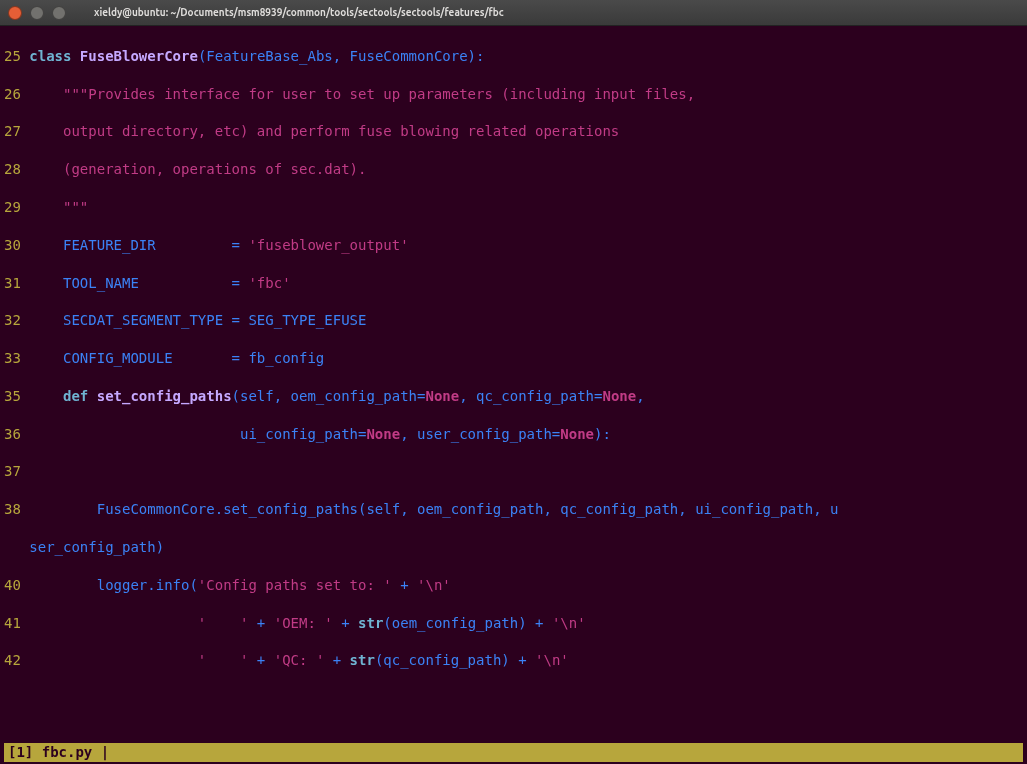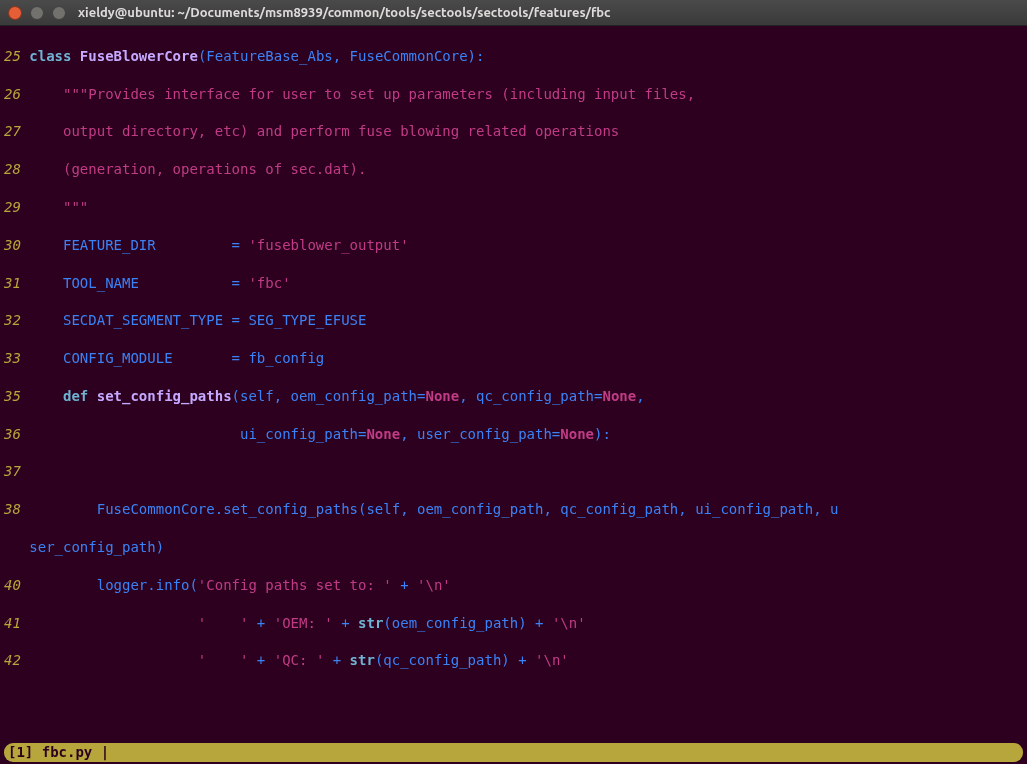--- a/index.html
+++ b/index.html
@@ -27,52 +27,51 @@
     display: inline-block;
     border: 1px solid rgba(0,0,0,.4);
   }
   .win-close { background: #e55e36; }
   .win-min   { background: #72716e; }
   .win-max   { background: #72716e; }
   .title {
     color: #dedcda;
     font-family: "Ubuntu", "DejaVu Sans", sans-serif;
     font-weight: bold;
-    font-size: 13px;
-    margin-left: 4px;
+    font-size: 10px;
+    margin-left: 20px;
     white-space: nowrap;
   }
   .terminal {
     background: #2c001e;
     height: calc(764px - 26px);
     padding: 2px 4px 0 4px;
     white-space: pre;
   }
-  .gutter { color: #b7a63c; display:inline-block; width: 2ch; text-align: center; font-style: italic; }
+  .gutter { color: #b7a63c; display:inline-block; width: 2ch; text-align: center; }
   .kw  { color: #6fb3d2; font-weight: bold; }  
   .id  { color: #3b82f6; }
   .fn  { color: #c5a8ff; font-weight: bold; }  
   .str { color: #c13b86; }                    
   .cm  { color: #3f8f8f; font-style: normal; }
   .doc { color: #c13b86; }
   .const { color: #c13b86; font-weight: bold; } 
   .builtin { color: #6fb3d2; font-weight: bold; }
   .line { display:block; }
   .statusbar {
     position: absolute;
     bottom: 2px; left: 4px; right: 4px;
     background: #b7a63c;
     color: #2c001e;
     font-weight: bold;
     font-size: 14px;
     padding: 0 4px;
     display: flex;
     justify-content: space-between;
     white-space: pre;
-    border-radius: 9px;
   }
 </style>
 </head>
 <body>
 
 <div class="titlebar">
   <span class="win-btn win-close"></span>
   <span class="win-btn win-min"></span>
   <span class="win-btn win-max"></span>
   <span class="title">xieldy@ubuntu: ~/Documents/msm8939/common/tools/sectools/sectools/features/fbc</span>

